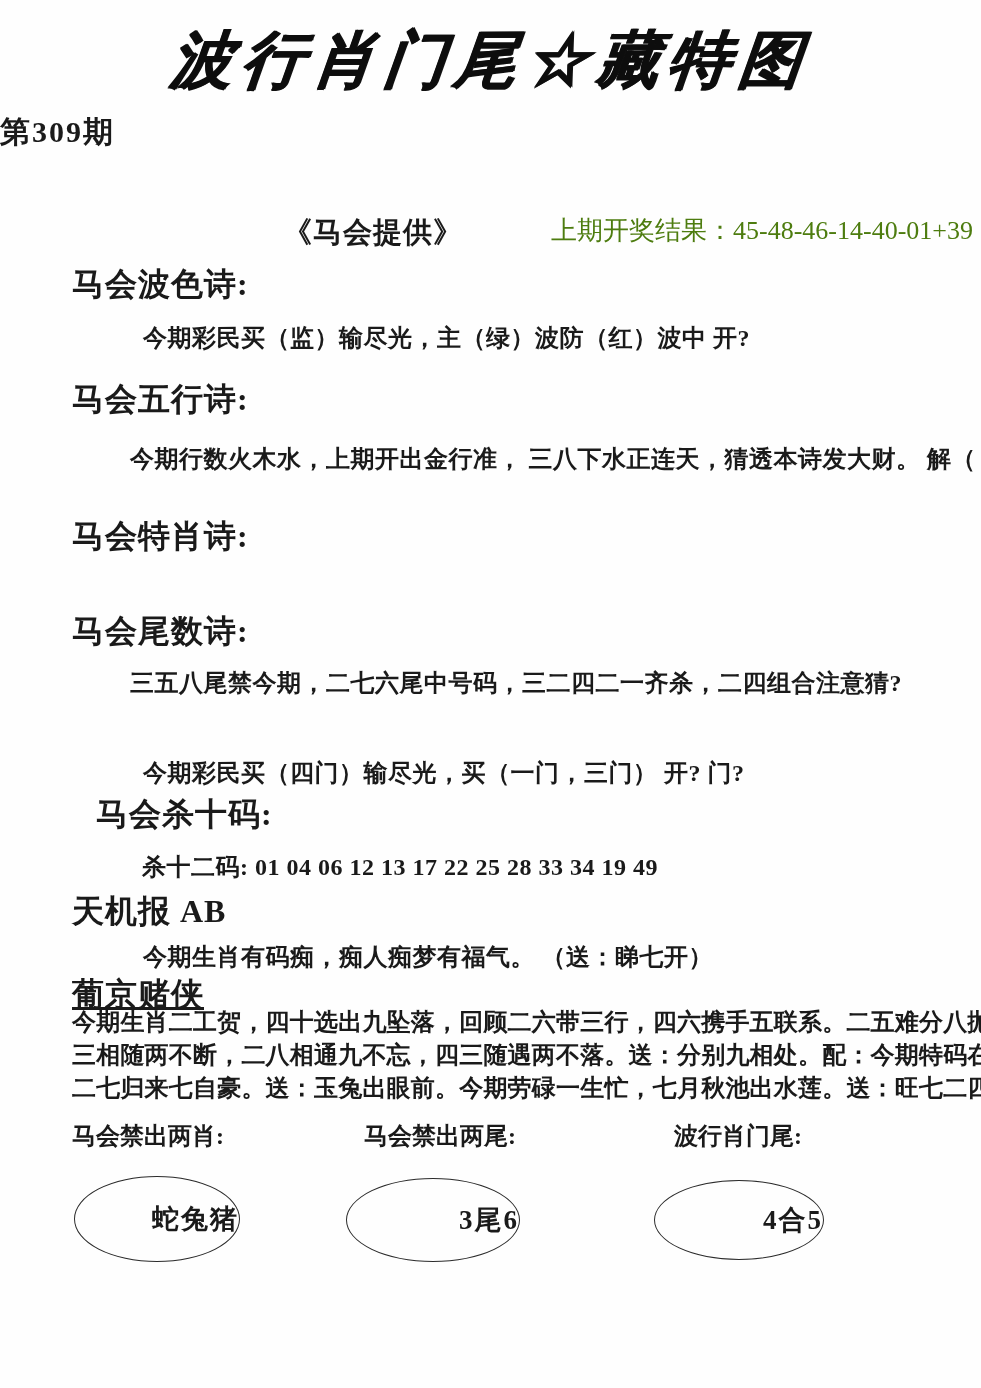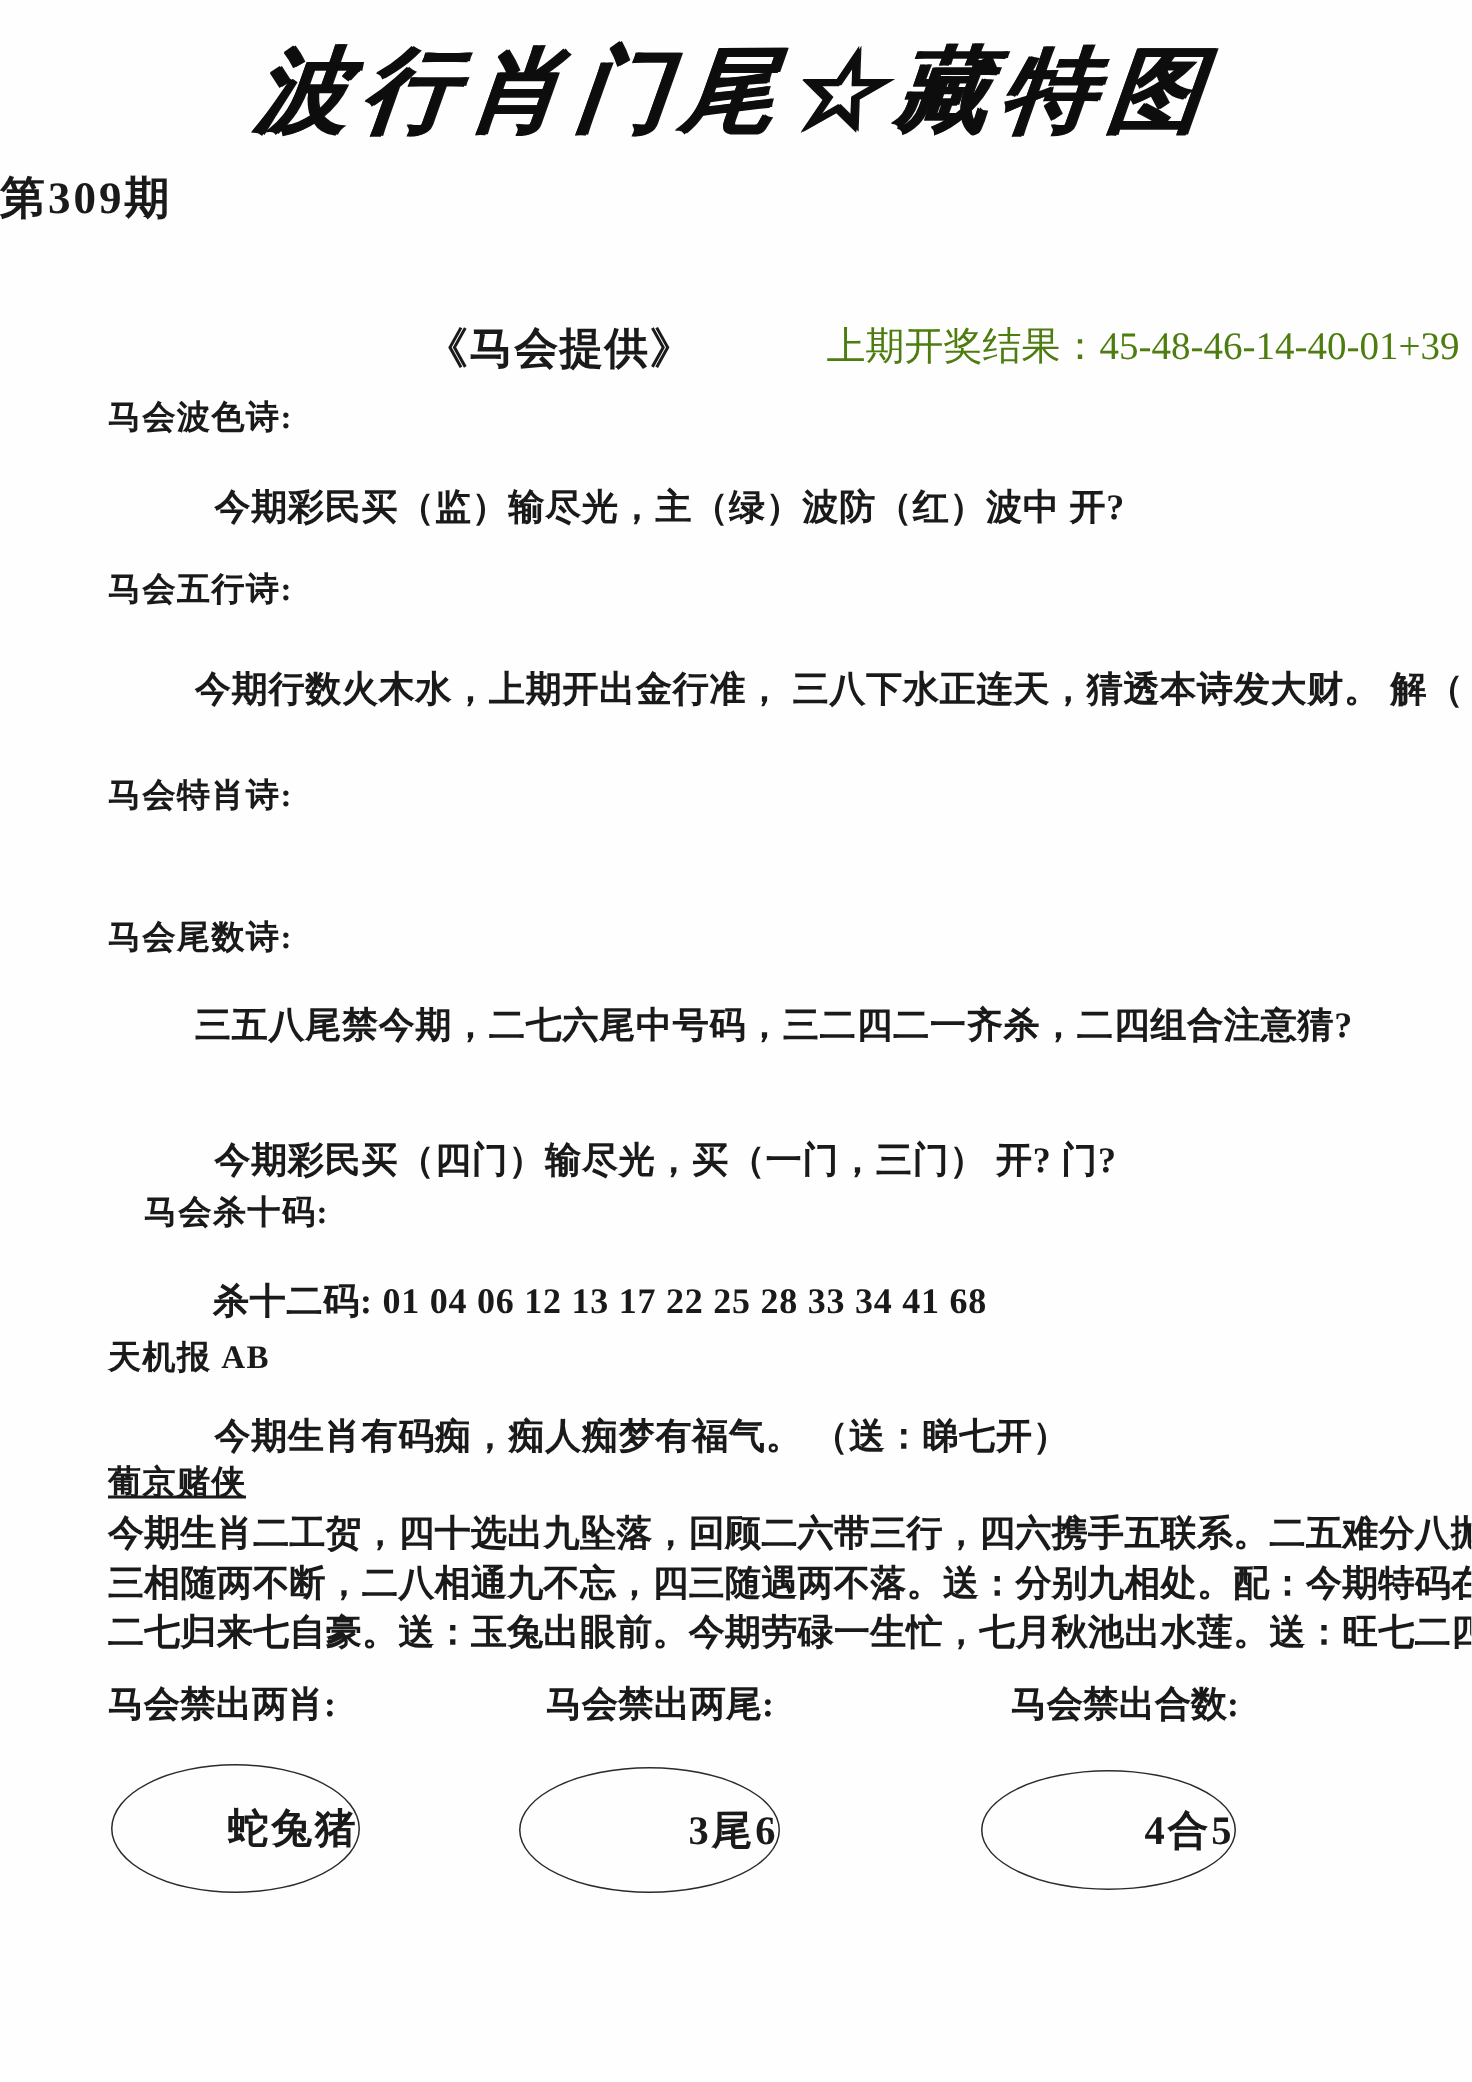--- a/index.html
+++ b/index.html
@@ -38,21 +38,21 @@
     font-size: 26px;
     font-weight: 500;
   }
   .provider {
     top: 213px; left: 283px;
     font-size: 29px;
     font-weight: 700;
     letter-spacing: 1px;
   }
   .sec-label {
-    font-size: 22px;
+    font-size: 32px;
     font-weight: 700;
     letter-spacing: 1px;
   }
   .poem {
     font-size: 24px;
     font-weight: 700;
     letter-spacing: 0.5px;
   }
   .pj-line {
     font-size: 24px;
@@ -97,33 +97,33 @@
   <div class="abs poem" style="top:443px; left:130px;">今期行数火木水，上期开出金行准， 三八下水正连天，猜透本诗发大财。 解（？）</div>
 
   <div class="abs sec-label" style="top:499px; left:72px;margin-top:16px;">马会特肖诗:</div>
 
   <div class="abs sec-label" style="top:610px; left:72px;">马会尾数诗:</div>
   <div class="abs poem" style="top:667px; left:130px;">三五八尾禁今期，二七六尾中号码，三二四二一齐杀，二四组合注意猜?</div>
 
   <div class="abs poem" style="top:757px; left:143px;">今期彩民买（四门）输尽光，买（一门，三门） 开? 门?</div>
 
   <div class="abs sec-label" style="top:793px; left:72px;margin-left:24px;">马会杀十码:</div>
-  <div class="abs poem" style="top:851px; left:142px;">杀十二码: 01 04 06 12 13 17 22 25 28 33 34 41 68</div>
+  <div class="abs poem" style="top:851px; left:142px;">杀十二码: 01 04 06 12 13 17 22 25 28 33 34 19 49</div>
 
   <div class="abs sec-label" style="top:890px; left:72px;">天机报 AB</div>
   <div class="abs poem" style="top:941px; left:143px;">今期生肖有码痴，痴人痴梦有福气。 （送：睇七开）</div>
 
   <div class="abs sec-label" style="top:973px; left:72px;text-decoration:underline;">葡京赌侠</div>
   <div class="abs pj-line" style="top:1006px; left:72px;">今期生肖二工贺，四十选出九坠落，回顾二六带三行，四六携手五联系。二五难分八抛充，一</div>
   <div class="abs pj-line" style="top:1039px; left:72px;">三相随两不断，二八相通九不忘，四三随遇两不落。送：分别九相处。配：今期特码在难逃，</div>
   <div class="abs pj-line" style="top:1072px; left:72px;">二七归来七自豪。送：玉兔出眼前。今期劳碌一生忙，七月秋池出水莲。送：旺七二四合</div>
 
   <div class="abs forb-label" style="top:1120px; left:72px;">马会禁出两肖:</div>
   <div class="abs forb-label" style="top:1120px; left:364px;">马会禁出两尾:</div>
-  <div class="abs forb-label" style="top:1120px; left:674px;">马会禁出合数:</div>
+  <div class="abs forb-label" style="top:1120px; left:674px;">波行肖门尾:</div>
 
   <div class="oval" style="top:1176px; left:74px;  width:164px; height:84px;">
     <span>蛇兔猪</span>
   </div>
   <div class="oval" style="top:1178px; left:346px; width:172px; height:82px;">
     <span>3尾6</span>
   </div>
   <div class="oval" style="top:1180px; left:654px; width:168px; height:78px;">
     <span>4合5</span>
   </div>

